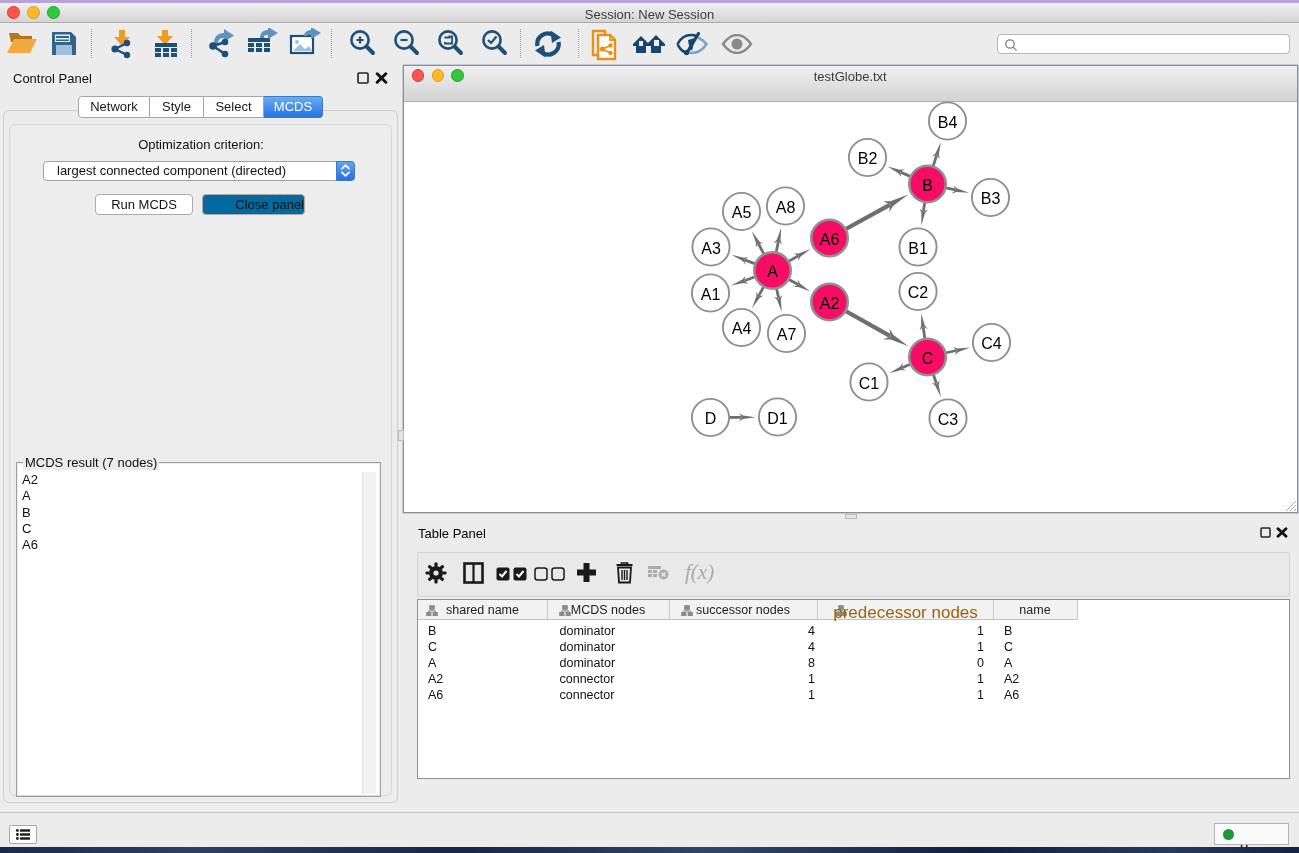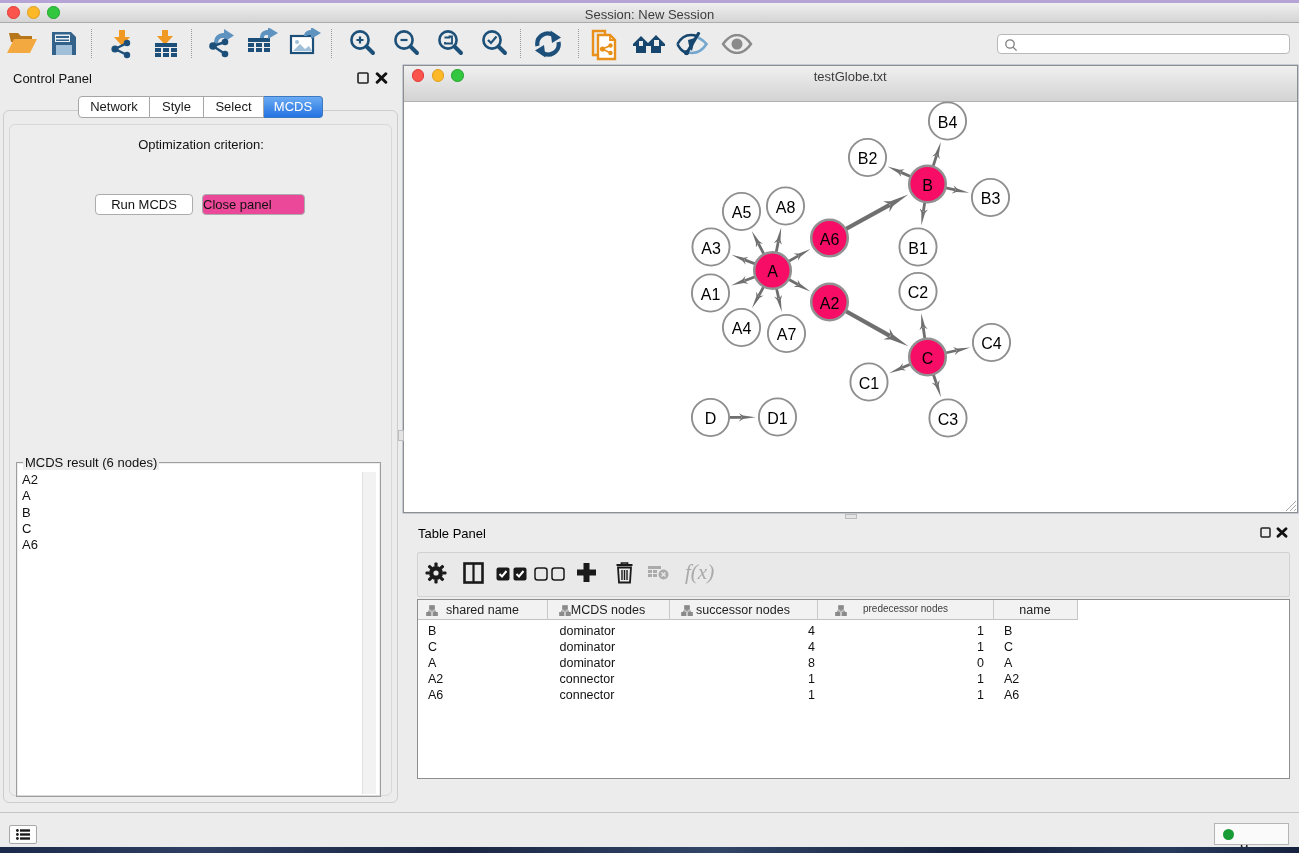--- a/index.html
+++ b/index.html
@@ -140,27 +140,34 @@
   <div class="abs" style="left:9px;top:61px;width:383px;height:672px;border:1px solid #d8d8d8;border-radius:6px;background:#ededed"></div>
 
   <div class="abs" style="left:78px;top:33px;width:245px;height:21.5px;display:flex;text-align:center;line-height:20px">
     <div style="width:72px;background:#fff;border:1px solid #a6a6a6;border-radius:4px 0 0 4px">Network</div>
     <div style="width:54px;background:#fff;border:1px solid #a6a6a6;border-left:none">Style</div>
     <div style="width:60px;background:#fff;border:1px solid #a6a6a6;border-left:none">Select</div>
     <div style="width:59px;background:linear-gradient(#6aabf3,#2572e2);border:1px solid #3c79c0;border-left:none;border-radius:0 4px 4px 0;color:#fff">MCDS</div>
   </div>
   <div class="abs" style="left:0;top:74px;width:402px;text-align:center;color:#111">Optimization criterion:</div>
 
+  <div class="abs" style="left:43px;top:98px;width:312px;height:19.5px;background:#fff;border:1px solid #a2a2a2;border-radius:4px;line-height:17.5px;padding-left:13px;color:#111">largest connected component (directed)
+    <div class="abs" style="right:-1px;top:-1px;width:19px;height:19.5px;background:linear-gradient(#5fa5f2,#2a6fe0);border-radius:0 4px 4px 0;border:1px solid #3c79c0">
+      <svg class="abs" style="left:3px;top:2px" width="11" height="13" viewBox="0 0 11 13">
+          <path d="M2,4.6 L5.5,1.2 L9,4.6 M2,8.4 L5.5,11.8 L9,8.4" fill="none" stroke="#fff" stroke-width="1.7" stroke-linejoin="round" stroke-linecap="round"></path>
+        </svg>
+    </div>
+  </div>
 
   <div class="abs" style="left:95px;top:131px;width:98px;height:20.5px;background:#fff;border:1px solid #acacac;border-radius:4px;text-align:center;line-height:19px;color:#111">Run MCDS</div>
-  <div class="abs" style="left:202px;top:131px;width:103px;height:20.5px;background:#ec4899;border:1px solid #acacac;border-radius:4px;text-align:left;line-height:19px;color:#111">Close panel</div>
+  <div class="abs" style="left:202px;top:131px;width:103px;height:20.5px;background:#0369a1;border:1px solid #acacac;border-radius:4px;text-align:right;line-height:19px;color:#111">Close panel</div>
 
   <div class="abs" style="left:16px;top:399px;width:365px;height:335px;border:1px solid #9e9e9e">
     <div class="abs" style="left:1px;top:1px;width:361px;height:331px;background:#fff"></div>
-    <div class="abs" style="left:6px;top:-8px;background:#ececec;padding:0 2px;color:#111">MCDS result (6 nodes)</div>
+    <div class="abs" style="left:6px;top:-8px;background:#ececec;padding:0 2px;color:#111">MCDS result (7 nodes)</div>
     <div class="abs" style="left:345px;top:9px;width:14px;height:322px;background:#f2f2f2;border-left:1px solid #e2e2e2"></div>
     <div class="abs" style="left:5px;top:9px;line-height:16.3px;color:#111">A2<br>A<br>B<br>C<br>A6</div>
   </div>
 </div>
 
 <div class="abs" id="netwin" style="left:402.5px;top:64.5px;width:895.5px;height:448.5px;background:#fff;border:1px solid #8e8e8e;box-shadow:0 0 0 0.5px #9aa7c0">
   <div class="abs" style="left:0;top:0;width:893.5px;height:36px;background:linear-gradient(#f0f0f0,#d3d3d3);border-bottom:1px solid #b1b1b1">
     <div class="abs tl" style="left:8px;top:3.5px;background:#fb544d;border:0.5px solid #e03c38"></div>
     <div class="abs tl" style="left:28px;top:3.5px;background:#fcb827;border:0.5px solid #e0a023"></div>
     <div class="abs tl" style="left:47.5px;top:3.5px;background:#33c63f;border:0.5px solid #22a52e"></div>
@@ -341,21 +348,21 @@
         <g fill="none" stroke="#8a8a8a" stroke-width="1.2">
           <rect x="3.8" y="0.8" width="4.4" height="3.4" fill="#8a8a8a"></rect>
           <path d="M6,4.2 V6 M2.8,8 V6 H9.2 V8"></path>
           <rect x="0.8" y="7.6" width="4" height="3" fill="#8a8a8a"></rect>
           <rect x="7.2" y="7.6" width="4" height="3" fill="#8a8a8a"></rect>
         </g>
       </svg>
     <div class="abs" style="left:0;top:3px;width:129px;text-align:center;font-size:12.5px;color:#222">shared name</div>
     <div class="abs" style="left:129px;top:3px;width:122px;text-align:center;font-size:12.5px;color:#222">MCDS nodes</div>
     <div class="abs" style="left:251px;top:3px;width:148px;text-align:center;font-size:12.5px;color:#222">successor nodes</div>
-    <div class="abs" style="left:400px;top:3px;width:175px;text-align:center;font-size:10px;color:#404040">predecessor nodes</div>
+    <div class="abs" style="left:400px;top:3px;width:175px;text-align:center;font-size:17px;color:#a16207">predecessor nodes</div>
     <div class="abs" style="left:575px;top:3px;width:84px;text-align:center;font-size:12.5px;color:#222">name</div>
     <div class="abs" style="left:10px;top:23px;font-size:12.5px;line-height:16px;color:#111">B<br>C<br>A<br>A2<br>A6</div>
     <div class="abs" style="left:141.5px;top:23px;font-size:12.5px;line-height:16px;color:#111">dominator<br>dominator<br>dominator<br>connector<br>connector</div>
     <div class="abs" style="left:300px;top:23px;width:97px;text-align:right;font-size:12.5px;line-height:16px;color:#111">4<br>4<br>8<br>1<br>1</div>
     <div class="abs" style="left:480px;top:23px;width:86px;text-align:right;font-size:12.5px;line-height:16px;color:#111">1<br>1<br>0<br>1<br>1</div>
     <div class="abs" style="left:586px;top:23px;font-size:12.5px;line-height:16px;color:#111">B<br>C<br>A<br>A2<br>A6</div>
   </div>
 
 </div>
 

